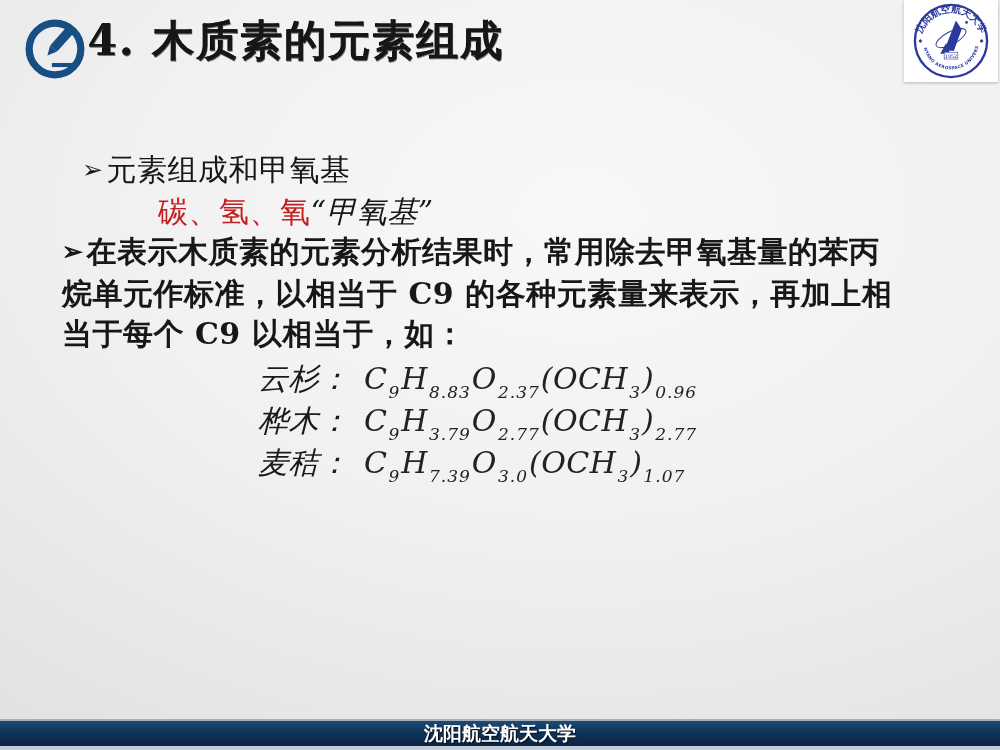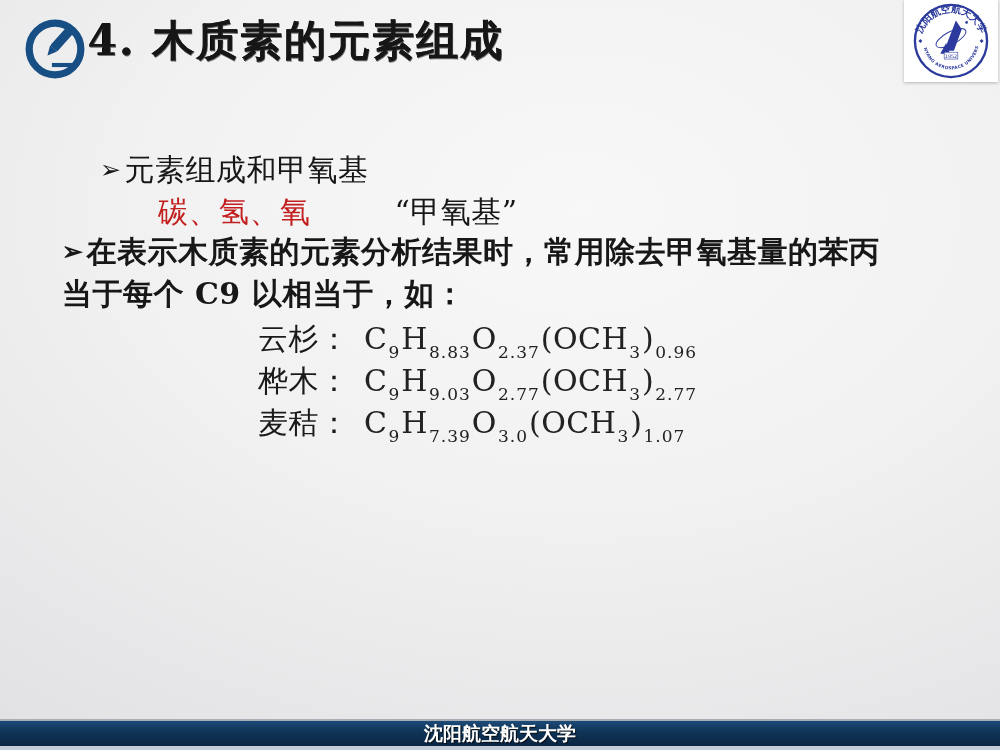--- a/index.html
+++ b/index.html
@@ -22,28 +22,28 @@
     background:#ffffff; box-shadow:0 1px 3px rgba(0,0,0,0.25);
     display:flex; align-items:center; justify-content:center;
   }
 
   
   .content {
     position:absolute; left:62px; top:150px; width:880px;
     font-size:30px; line-height:40px; color:#171717; letter-spacing:0.5px;
   }
   .bullet { font-size:25px; margin-right:3px; position:relative; top:-2px; }
-  .line-a { margin-left:38px; }
+  .line-a { margin-left:20px; }
   .line-b { margin-left:96px; }
   .red-text { color:#c21e1e; }
-  .quoted { margin-left:84px; color:#171717; }
+  .quoted { color:#171717;font-style:italic; }
   .para-line { white-space:nowrap;font-weight:bold; }
 
   .formula-list { margin-left:196px; margin-top:4px; }
-  .formula-row { height:42px; line-height:42px; white-space:nowrap; }
+  .formula-row { height:42px; line-height:42px; white-space:nowrap;font-style:italic; }
   .f-label { display:inline-block; width:96px; font-size:30px; color:#1a1a1a; }
   .f-body { font-size:30px; color:#222; margin-left:10px; letter-spacing:0.5px; }
   .f-main { }
   .f-sub { font-size:17px; vertical-align:-9px; letter-spacing:1px; margin:0 1px; }
 
   
   .footer-topline { position:absolute; left:0; top:719px; width:1000px; height:2px; background:#a9aeb5; }
   .footer-bar {
     position:absolute; left:0; top:721px; width:1000px; height:25px;
     background:linear-gradient(180deg,#1c4a78 0%, #103659 40%, #0a2444 100%);
@@ -103,26 +103,27 @@
     </div>
 
     <div class="line-b">
       <span class="red-text">碳、氢、氧</span><span class="quoted">“甲氧基”</span>
     </div>
 
     <div>
       <div class="para-line">
         <span class="bullet">➢</span><span>在表示木质素的元素分析结果时，常用除去甲氧基量的苯丙</span>
       </div>
+      <div class="para-line">烷单元作标准，以相当于 C9 的各种元素量来表示，再加上相</div>
       <div class="para-line">当于每个 C9 以相当于，如：</div>
     </div>
 
     <div class="formula-list">
         <div class="formula-row"><span class="f-label">云杉：</span><span class="f-body"><span class="f-main">C</span><span class="f-sub">9</span><span class="f-main">H</span><span class="f-sub">8.83</span><span class="f-main">O</span><span class="f-sub">2.37</span><span class="f-main">(OCH</span><span class="f-sub">3</span><span class="f-main">)</span><span class="f-sub">0.96</span></span></div>
-        <div class="formula-row"><span class="f-label">桦木：</span><span class="f-body"><span class="f-main">C</span><span class="f-sub">9</span><span class="f-main">H</span><span class="f-sub">9.03</span><span class="f-main">O</span><span class="f-sub">2.77</span><span class="f-main">(OCH</span><span class="f-sub">3</span><span class="f-main">)</span><span class="f-sub">2.77</span></span></div>
+        <div class="formula-row"><span class="f-label">桦木：</span><span class="f-body"><span class="f-main">C</span><span class="f-sub">9</span><span class="f-main">H</span><span class="f-sub">3.79</span><span class="f-main">O</span><span class="f-sub">2.77</span><span class="f-main">(OCH</span><span class="f-sub">3</span><span class="f-main">)</span><span class="f-sub">2.77</span></span></div>
         <div class="formula-row"><span class="f-label">麦秸：</span><span class="f-body"><span class="f-main">C</span><span class="f-sub">9</span><span class="f-main">H</span><span class="f-sub">7.39</span><span class="f-main">O</span><span class="f-sub">3.0</span><span class="f-main">(OCH</span><span class="f-sub">3</span><span class="f-main">)</span><span class="f-sub">1.07</span></span></div>
       </div>
 
   </div>
 
   <div class="footer-topline"></div>
   <div class="footer-bar">
     <span>沈阳航空航天大学</span>
   </div>
   <div class="footer-strip"></div>

